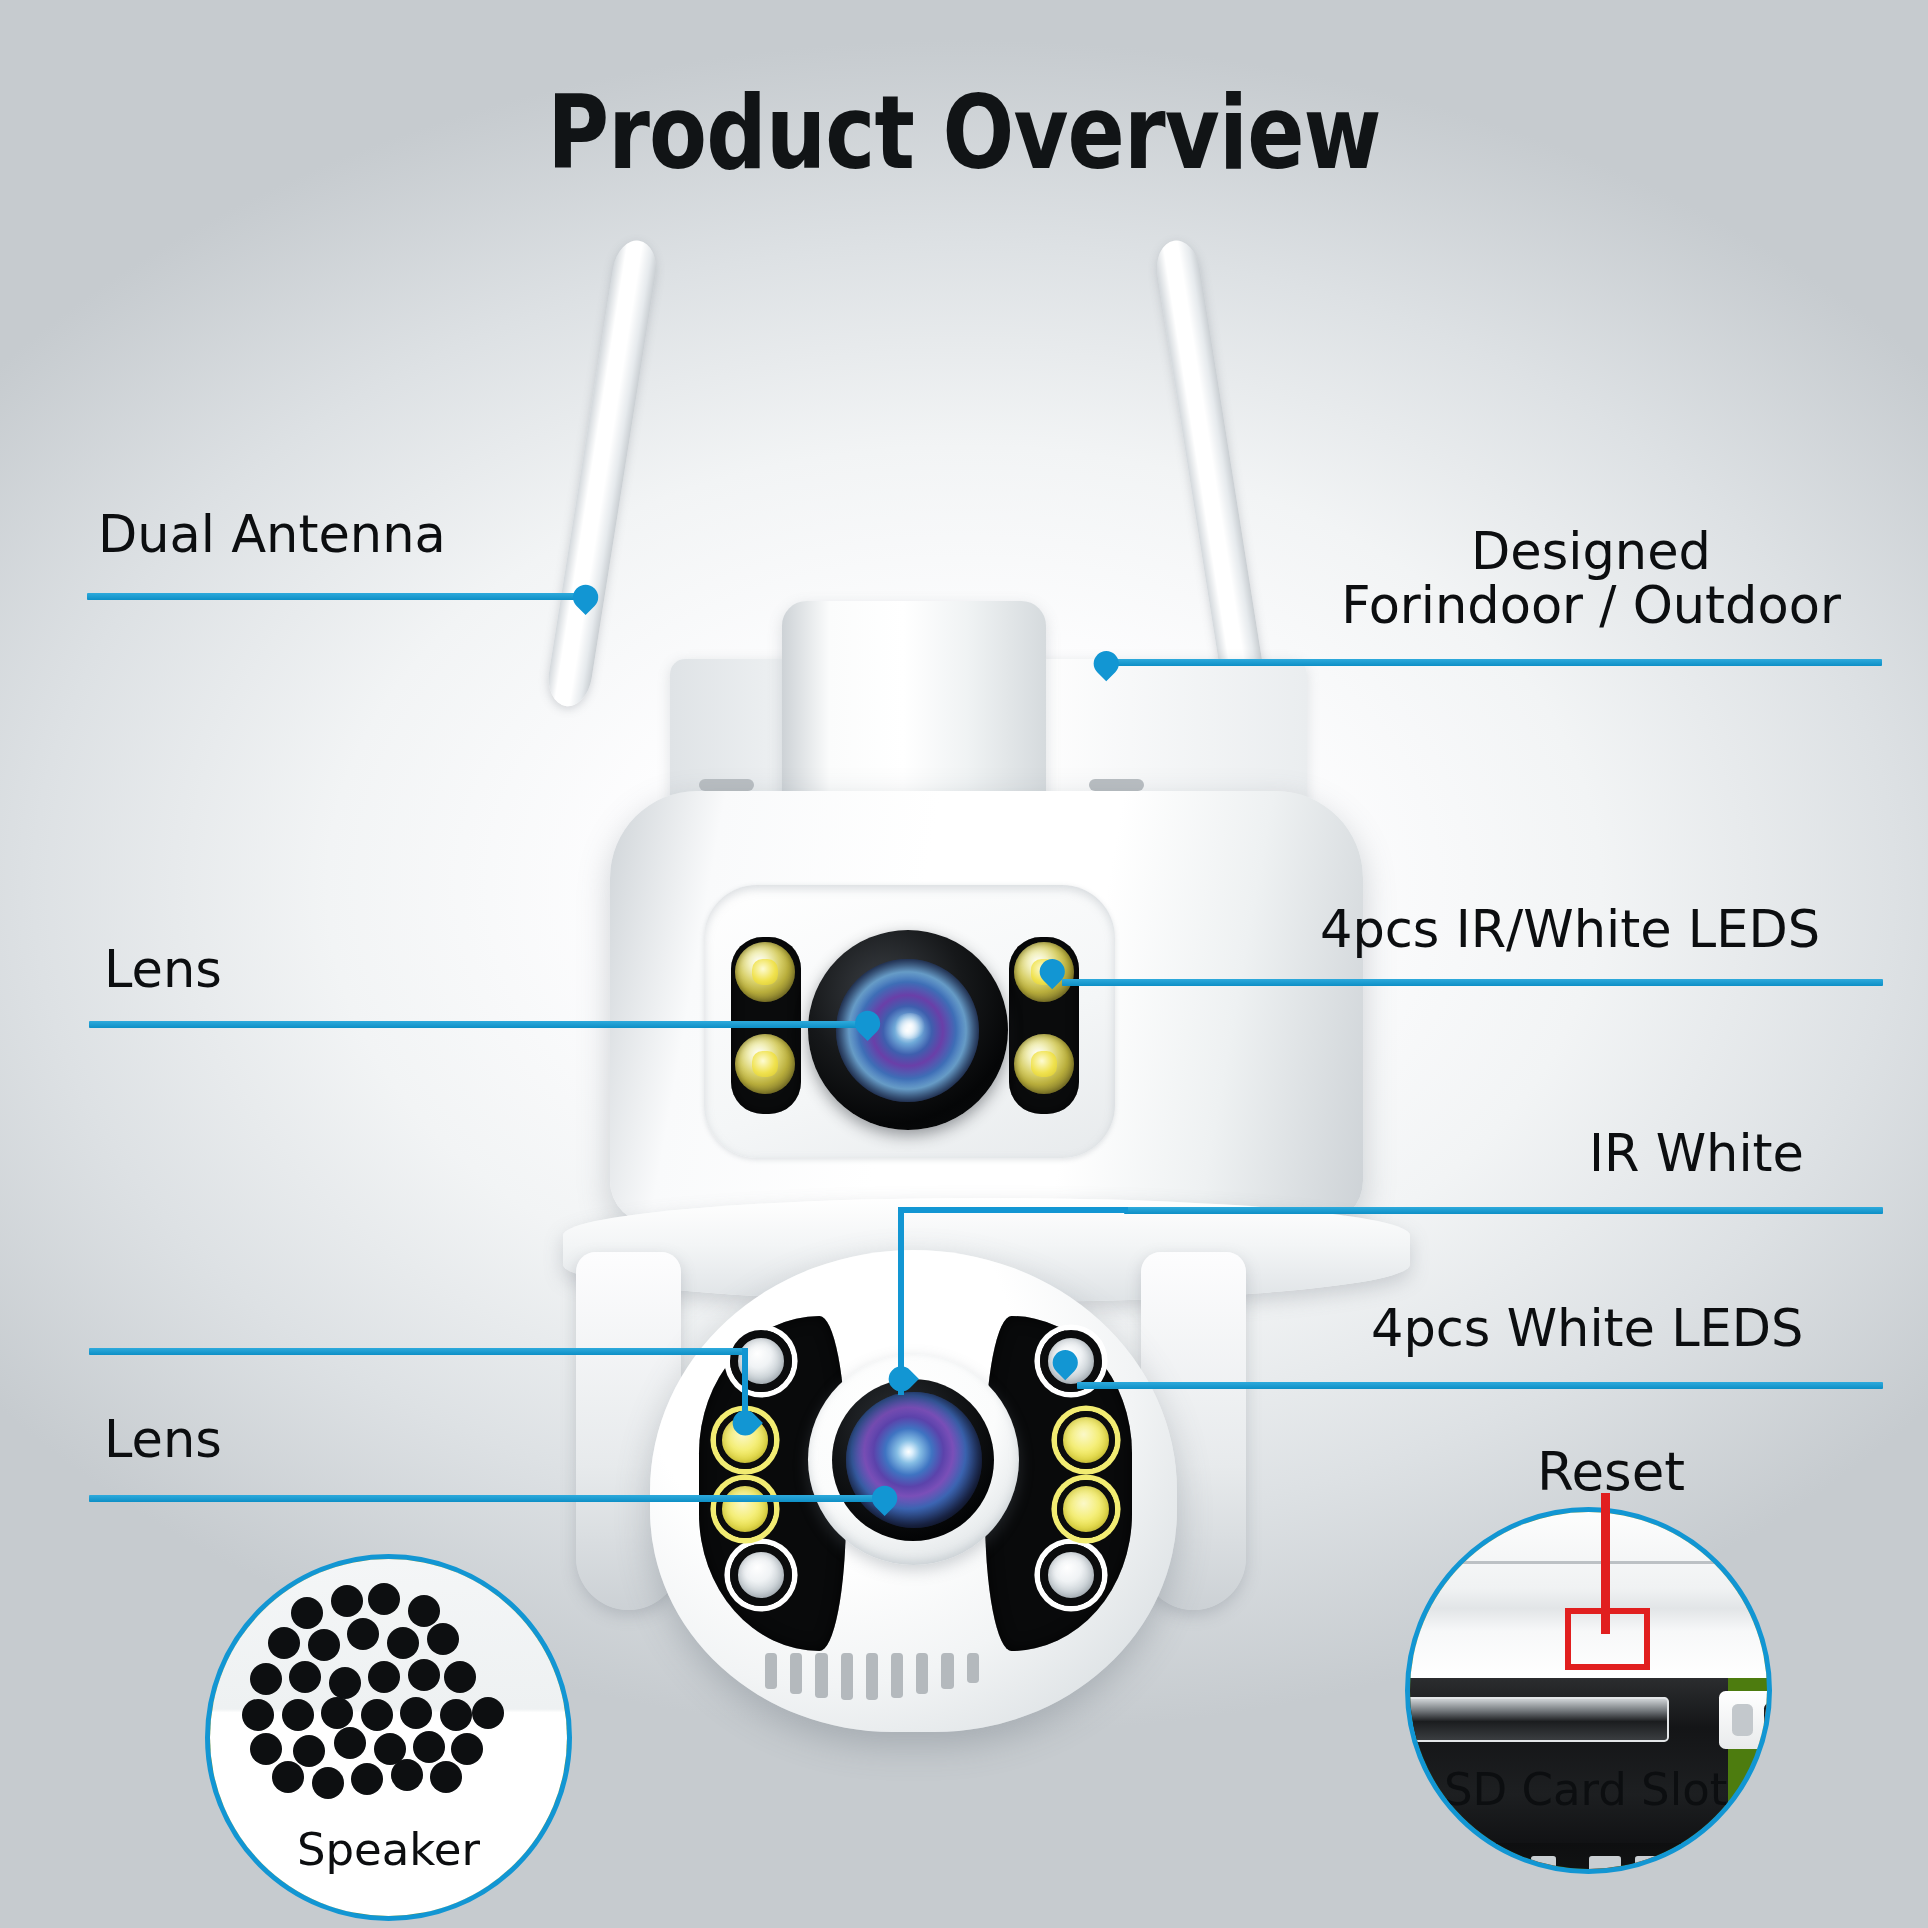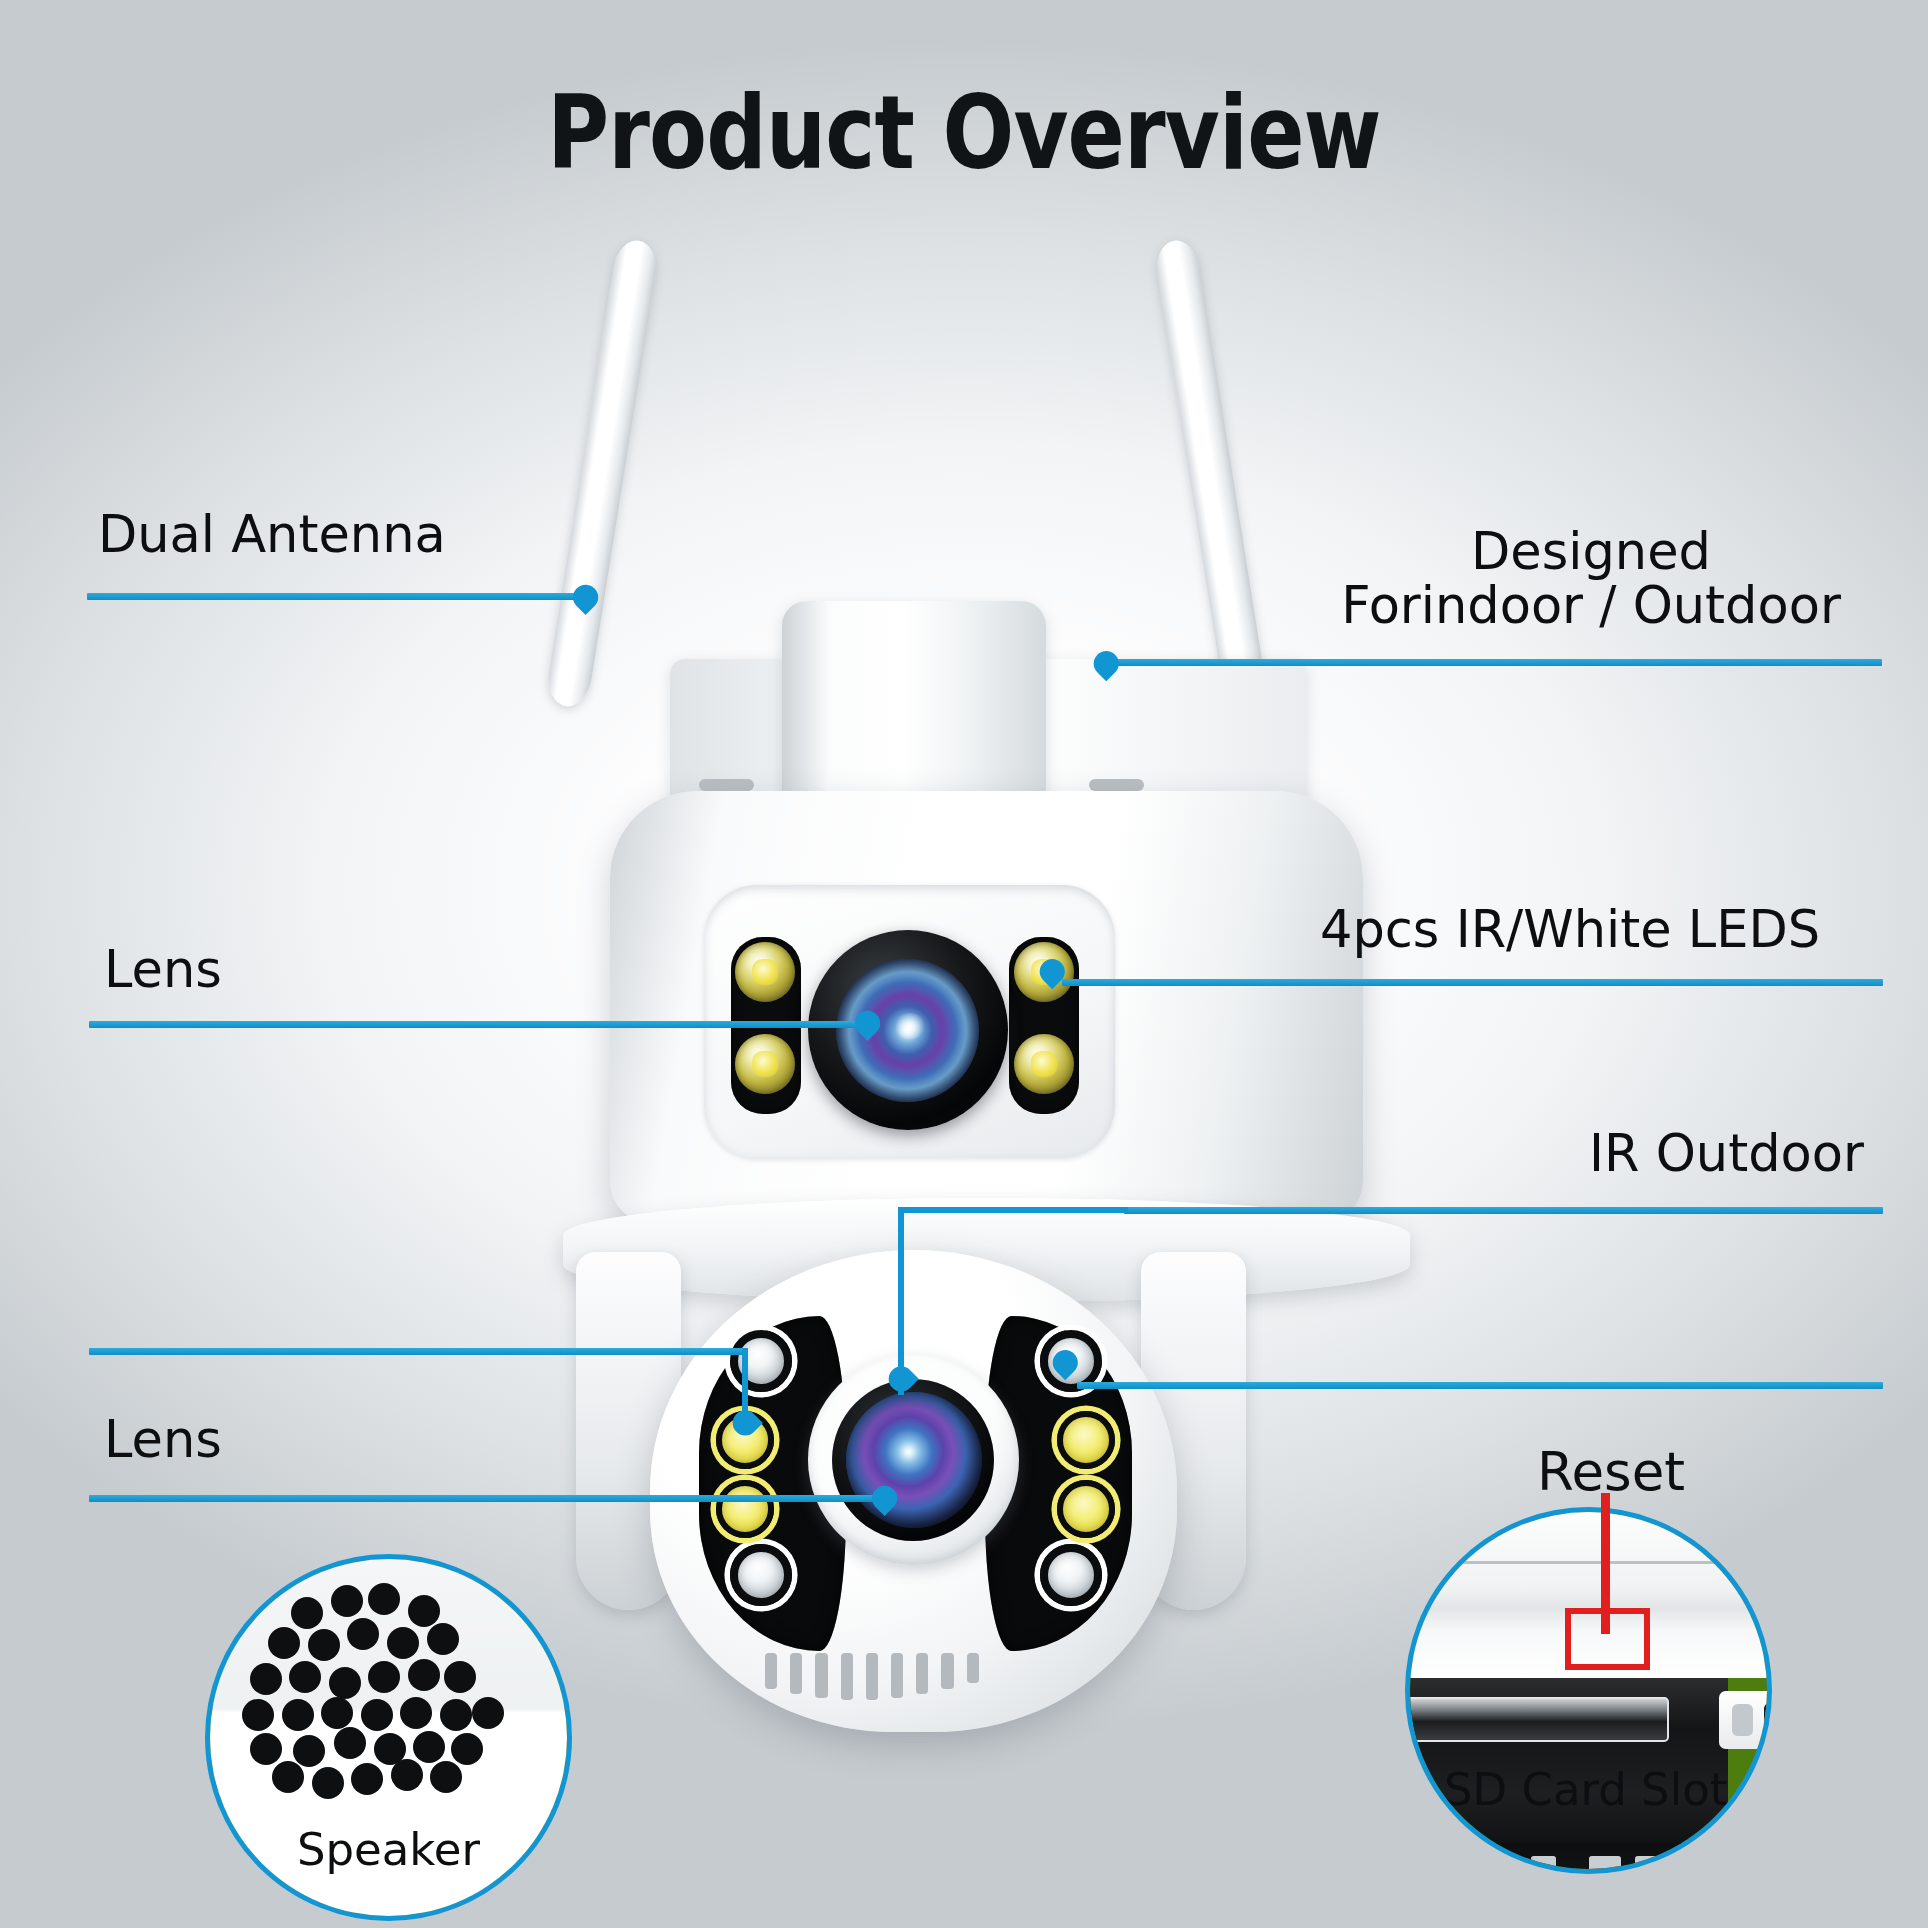--- a/index.html
+++ b/index.html
@@ -250,30 +250,31 @@
   <div class="dot up" style="left:1094px; top:651px;"></div>
 
   <div class="lbl" style="left:104px; top:942px;">Lens</div>
   <div class="rule" style="left:89px; top:1021px; width:780px;"></div>
   <div class="dot" style="left:855px; top:1011px;"></div>
 
   <div class="lbl" style="left:1320px; top:902px;">4pcs IR/White LEDS</div>
   <div class="rule" style="left:1062px; top:979px; width:821px;"></div>
   <div class="dot up" style="left:1040px; top:959px;"></div>
 
-  <div class="lbl" style="left:1589px; top:1126px;">IR Outdoor</div>
+  <div class="lbl" style="left:1589px; top:1126px;">IR White</div>
   <div class="rule" style="left:1124px; top:1207px; width:759px;"></div>
   <div class="seg v" style="left:898px; top:1207px; height:188px;"></div>
   <div class="seg h" style="left:898px; top:1207px; width:230px;"></div>
   <div class="dot" style="left:889px; top:1367px; transform:rotate(-135deg);"></div>
 
   <div class="rule" style="left:89px; top:1348px; width:659px;"></div>
   <div class="seg v" style="left:742px; top:1348px; height:85px;"></div>
   <div class="dot" style="left:733px; top:1411px; transform:rotate(-135deg);"></div>
 
+  <div class="lbl" style="left:1371px; top:1301px;">4pcs White LEDS</div>
   <div class="rule" style="left:1077px; top:1382px; width:806px;"></div>
   <div class="dot up" style="left:1053px; top:1350px;"></div>
 
   <div class="lbl" style="left:104px; top:1412px;">Lens</div>
   <div class="rule" style="left:89px; top:1495px; width:797px;"></div>
   <div class="dot" style="left:872px; top:1486px;"></div>
 
   <div class="circ" style="left:205px; top:1554px; width:367px; height:367px;">
     <div class="spk-bg"></div>
     <div class="spk-grid">

